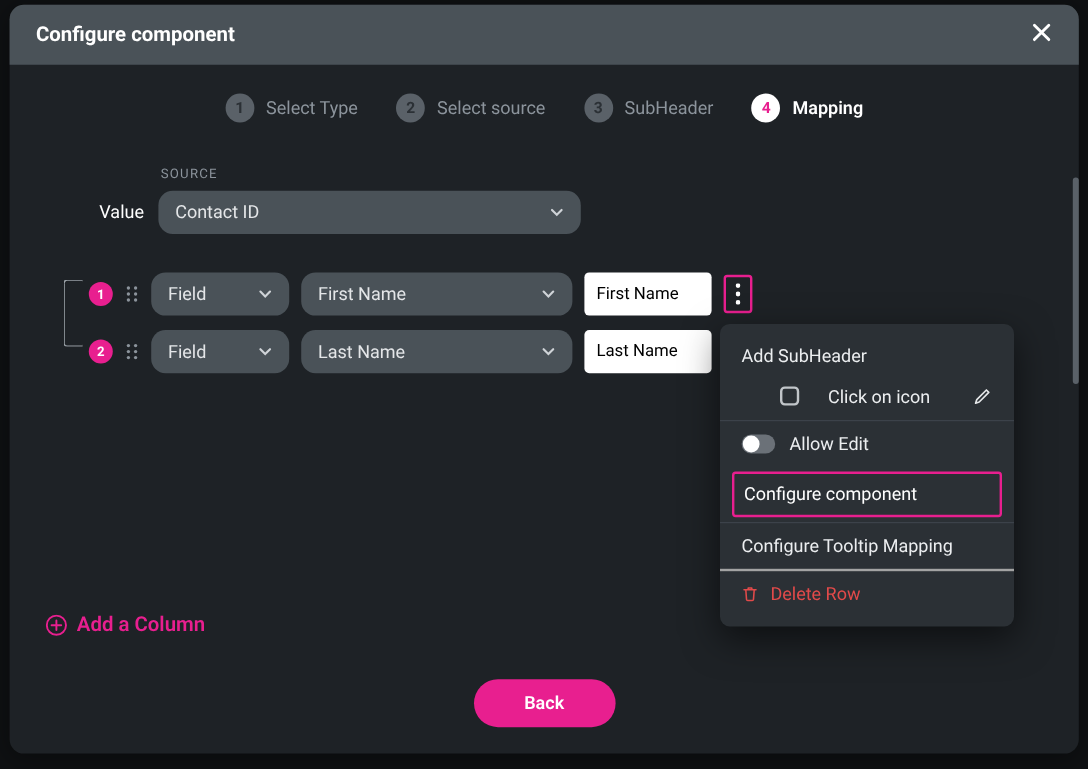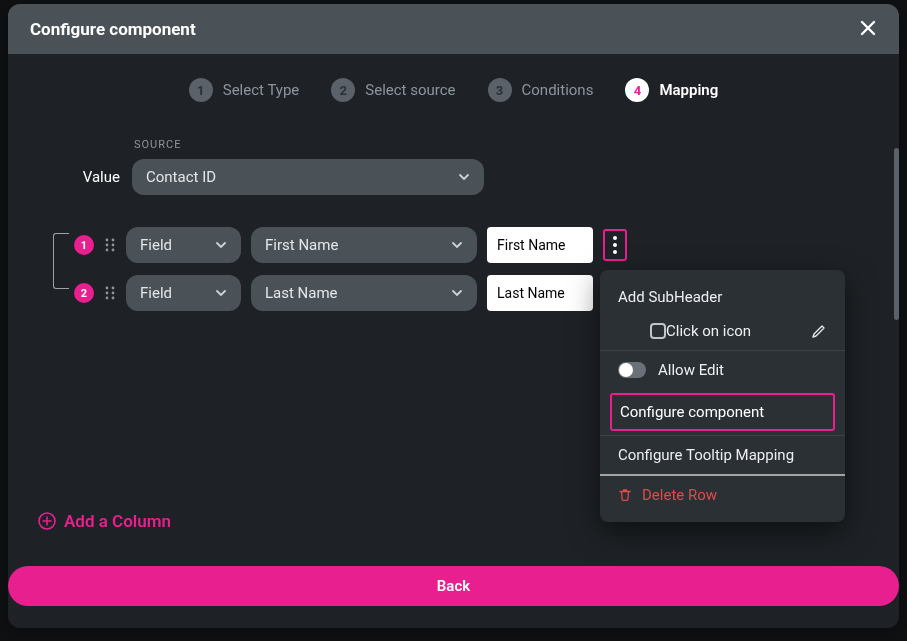--- a/index.html
+++ b/index.html
@@ -26,26 +26,26 @@
   .row { display:flex; align-items:center; gap:10px; margin-bottom:12px; margin-left:36px; }
   .badge { width:20px; height:20px; border-radius:50%; background:#e81f8f; color:#fff; font-size:11px; font-weight:700; display:flex; align-items:center; justify-content:center; }
   .drag { color:#8c949c; cursor:grab; display:inline-flex; }
   .sel-field { width:115px; }
   .sel-name { width:226px; }
   .txt { width:106px; height:36px; background:#fff; border:none; border-radius:4px; padding:0 10px; font-size:14px; }
   .kebab { width:24px; height:32px; display:flex; align-items:center; justify-content:center; cursor:pointer; border:none; background:none; color:#fff; }
   .kebab.hl { border:2px solid #e81f8f; border-radius:3px; }
   .add-col { display:flex; align-items:center; gap:8px; color:#e81f8f; font-size:17px; font-weight:600; border:none; background:none; cursor:pointer; margin-top:200px; margin-left:0; }
   .add-col svg { stroke:#e81f8f; }
-  .footer { display:flex; justify-content:center; gap:24px; padding:18px 0 22px;flex-direction:column; }
+  .footer { display:flex; justify-content:center; gap:24px; padding:18px 0 22px; }
   .pill { min-width:118px; height:40px; border-radius:24px; background:#e81f8f; color:#fff; border:none; font-size:15px; font-weight:600; cursor:pointer; }
   .popover { position:absolute; left:600px; top:270px; width:245px; background:#2b3035; border-radius:8px; box-shadow:0 10px 30px rgba(0,0,0,.55); padding:8px 0; }
   .pop-item { padding:10px 18px; color:#eceef0; font-size:15px; display:flex; align-items:center; gap:12px; cursor:pointer; }
   .pop-item.bordered { border-top:1px solid #3c424a; }
-  .pop-sub { padding:6px 18px 10px 50px; color:#eceef0; font-size:15px; display:flex; align-items:center; gap:0; }
+  .pop-sub { padding:6px 18px 10px 50px; color:#eceef0; font-size:15px; display:flex; align-items:flex-start; gap:24px; }
   .toggle { width:28px; height:16px; background:#6b7178; border-radius:10px; position:relative; cursor:pointer; }
   .toggle::after { content:""; position:absolute; width:14px; height:14px; background:#fff; border-radius:50%; top:1px; left:1px; }
   .chk { width:16px; height:16px; border:2px solid #c1c5c9; border-radius:4px; }
   .gear, .pencil { margin-left:auto; display:inline-flex; cursor:pointer; }
   .pop-highlight { margin:4px 10px; border:2px solid #e81f8f; border-radius:3px; padding:8px 8px; color:#fff; font-size:15px; cursor:pointer; }
   .pop-danger { padding:10px 18px; display:flex; align-items:center; gap:10px; color:#e24a4a; font-size:15px; cursor:pointer; border-top:2px solid #a3a3a3; }
   .scroll-ind { position:absolute; right:0; top:144px; width:5px; height:172px; background:#5a6168; border-radius:3px; }
 </style>
 </head>
 <body>
@@ -64,21 +64,21 @@
     <div class="step">
       <span class="step-num">1</span>
       <span class="step-label">Select Type</span>
     </div>
     <div class="step">
       <span class="step-num">2</span>
       <span class="step-label">Select source</span>
     </div>
     <div class="step">
       <span class="step-num">3</span>
-      <span class="step-label">Conditions</span>
+      <span class="step-label">SubHeader</span>
     </div>
     <div class="step active">
       <span class="step-num">4</span>
       <span class="step-label">Mapping</span>
     </div>
   </div>
 
   <div class="content">
     <div class="src-label">SOURCE</div>
     <div class="value-row">

